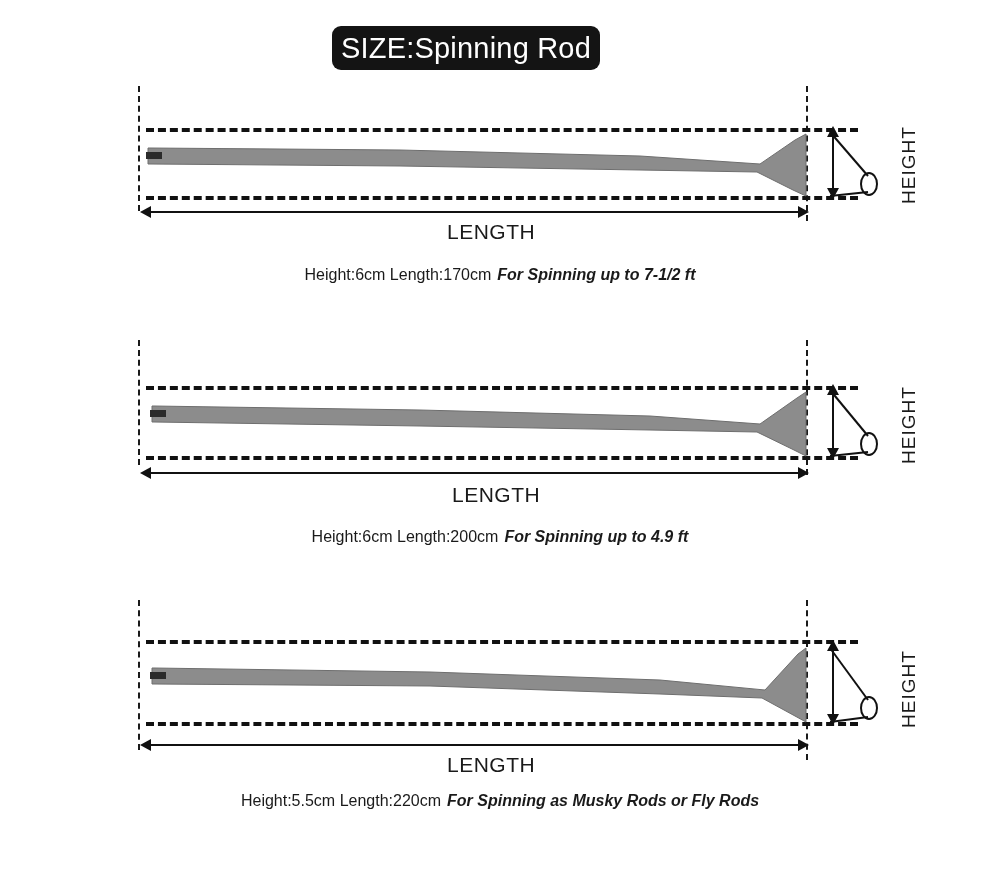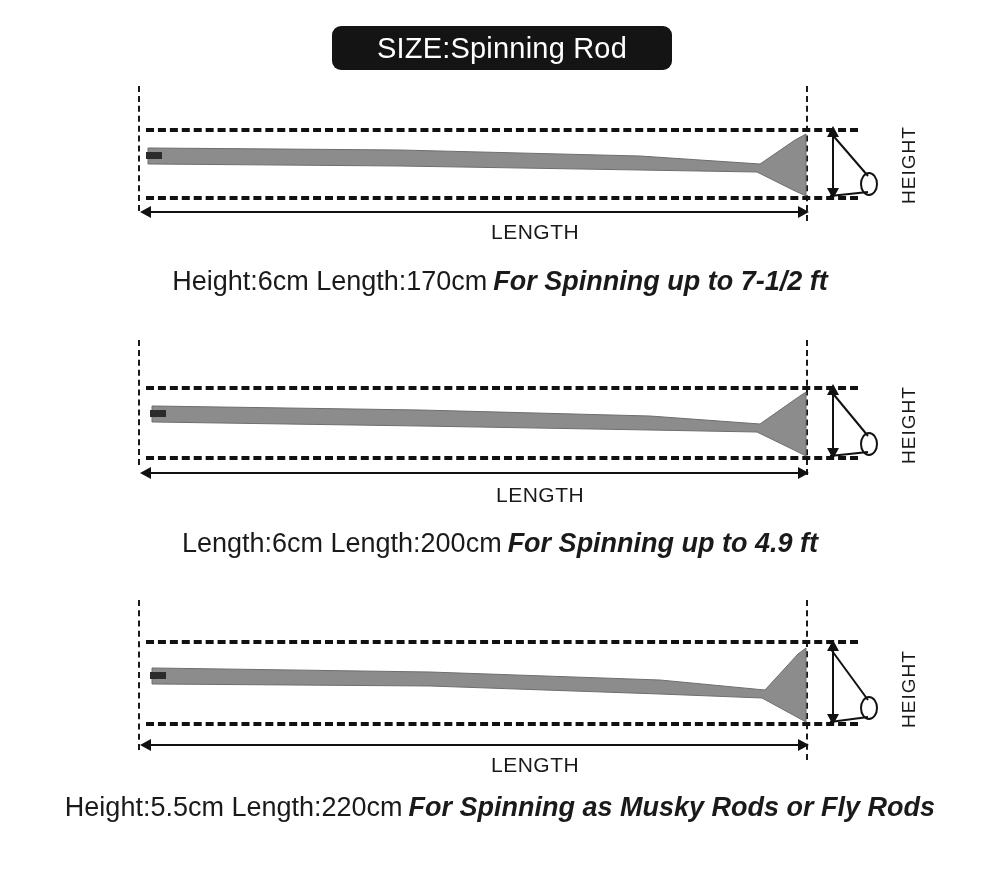--- a/index.html
+++ b/index.html
@@ -20,21 +20,21 @@
     position: relative;
     width: 1000px;
     height: 874px;
   }
 
   
   .title-badge {
     position: absolute;
     left: 332px;
     top: 26px;
-    width: 340px;
+    width: 268px;
     height: 44px;
     background: #141414;
     border-radius: 9px;
     display: flex;
     align-items: center;
     justify-content: center;
   }
   .title-badge span {
     color: #ffffff;
     font-size: 29px;
@@ -46,21 +46,21 @@
   .block {
     position: absolute;
     left: 0;
     width: 1000px;
   }
 
   .caption {
     position: absolute;
     width: 1000px;
     text-align: center;
-    font-size: 27px;
+    font-size: 16px;
     color: #1a1a1a;
     white-space: nowrap;
   }
   .caption .dims {
     font-weight: normal;
   }
   .caption .usage {
     font-weight: bold;
     font-style: italic;
     margin-left: 6px;
@@ -114,21 +114,20 @@
     border-left: 6px solid transparent;
     border-right: 6px solid transparent;
     border-top: 11px solid #111111;
   }
 
   .length-label {
     position: absolute;
     font-size: 21px;
     color: #1a1a1a;
     letter-spacing: 0.5px;
-    margin-left: 44px;
   }
   .height-label {
     position: absolute;
     font-size: 19px;
     color: #1a1a1a;
     letter-spacing: 1px;
     transform: rotate(-90deg);
     transform-origin: left top;
     white-space: nowrap;
   }
@@ -200,21 +199,21 @@
     <div class="arrowhead ah-up" style="left:827px; top:44px;"></div>
     <div class="arrowhead ah-down" style="left:827px; top:108px;"></div>
     <div class="height-label" style="left:898px; top:124px;">HEIGHT</div>
 
     <div class="arrow-line" style="left:150px; top:132px; width:654px;"></div>
     <div class="arrowhead ah-left" style="left:140px; top:127px;"></div>
     <div class="arrowhead ah-right" style="left:798px; top:127px;"></div>
     <div class="length-label" style="left:452px; top:143px;">LENGTH</div>
 
     <div class="caption" style="top:188px;">
-      <span class="dims">Length:6cm Length:200cm</span><span class="usage">For Spinning up to 4.9 ft</span>
+      <span class="dims">Height:6cm Length:200cm</span><span class="usage">For Spinning up to 4.9 ft</span>
     </div>
   </div>
 
   <div class="block" style="top:600px; height:230px;">
 
     <div class="vline" style="left:138px; top:0px; height:150px;"></div>
     <div class="vline" style="left:806px; top:0px; height:160px;"></div>
 
     <div class="hline" style="left:146px; top:40px; width:712px;"></div>
     <div class="hline" style="left:146px; top:122px; width:712px;"></div>

